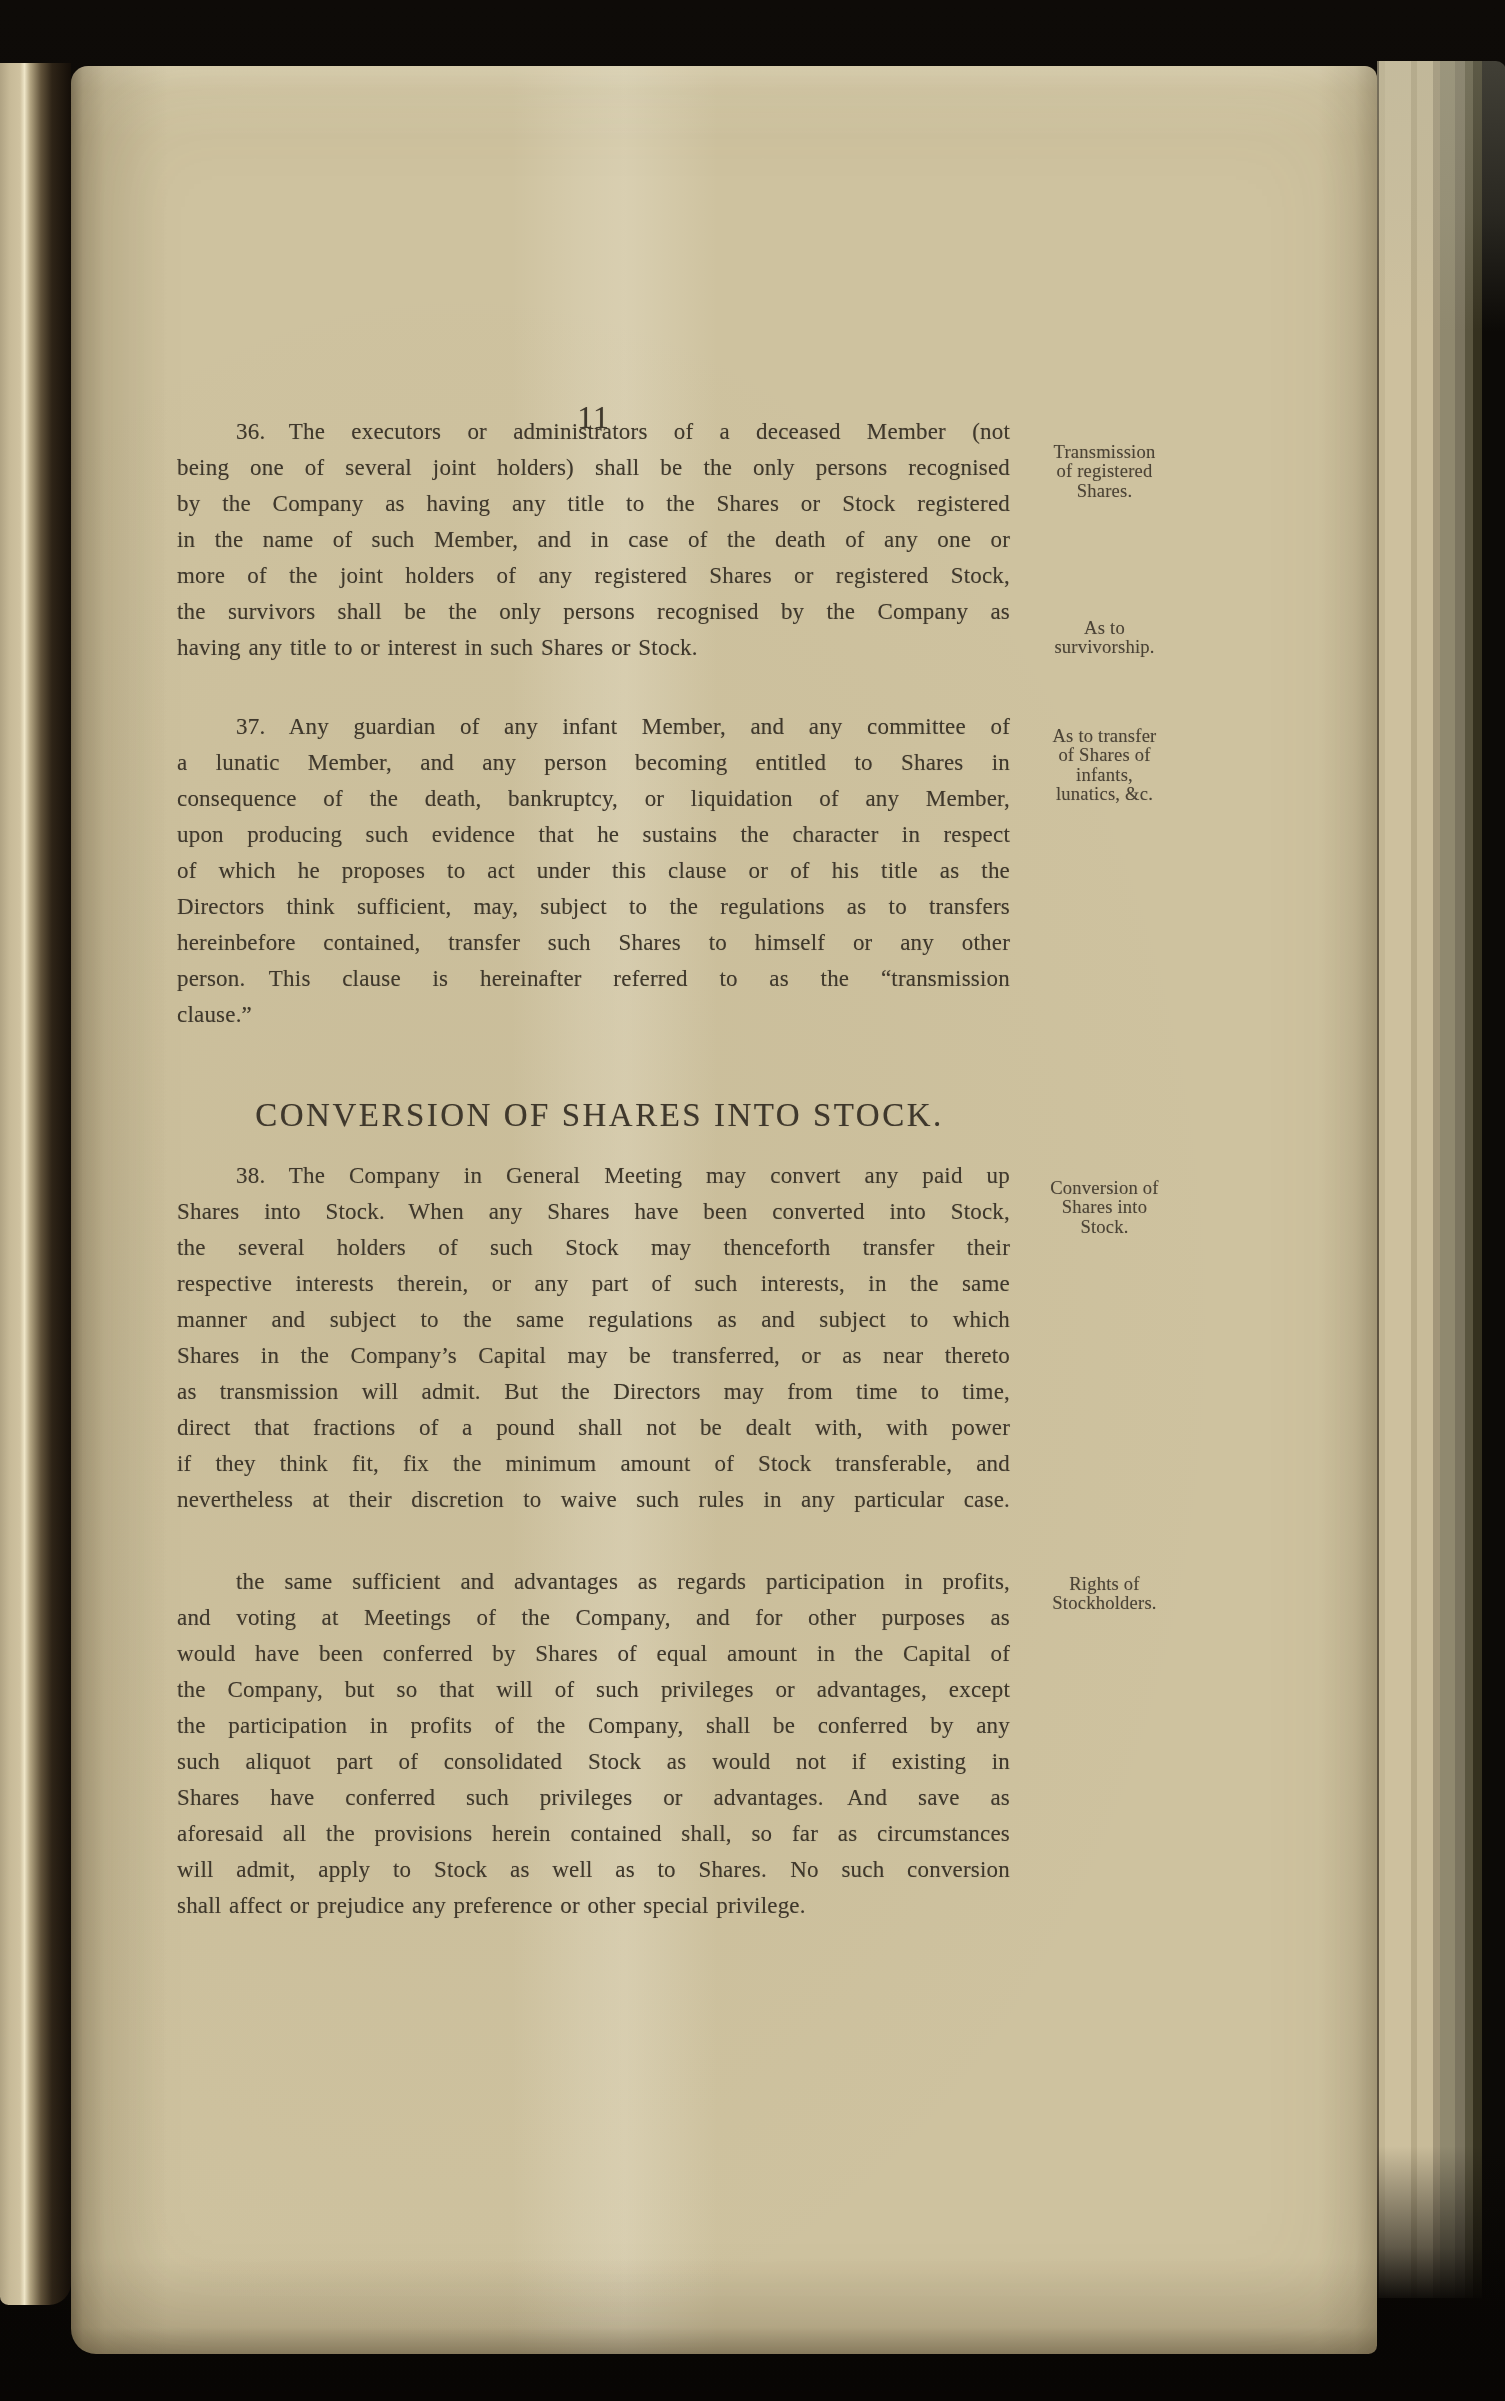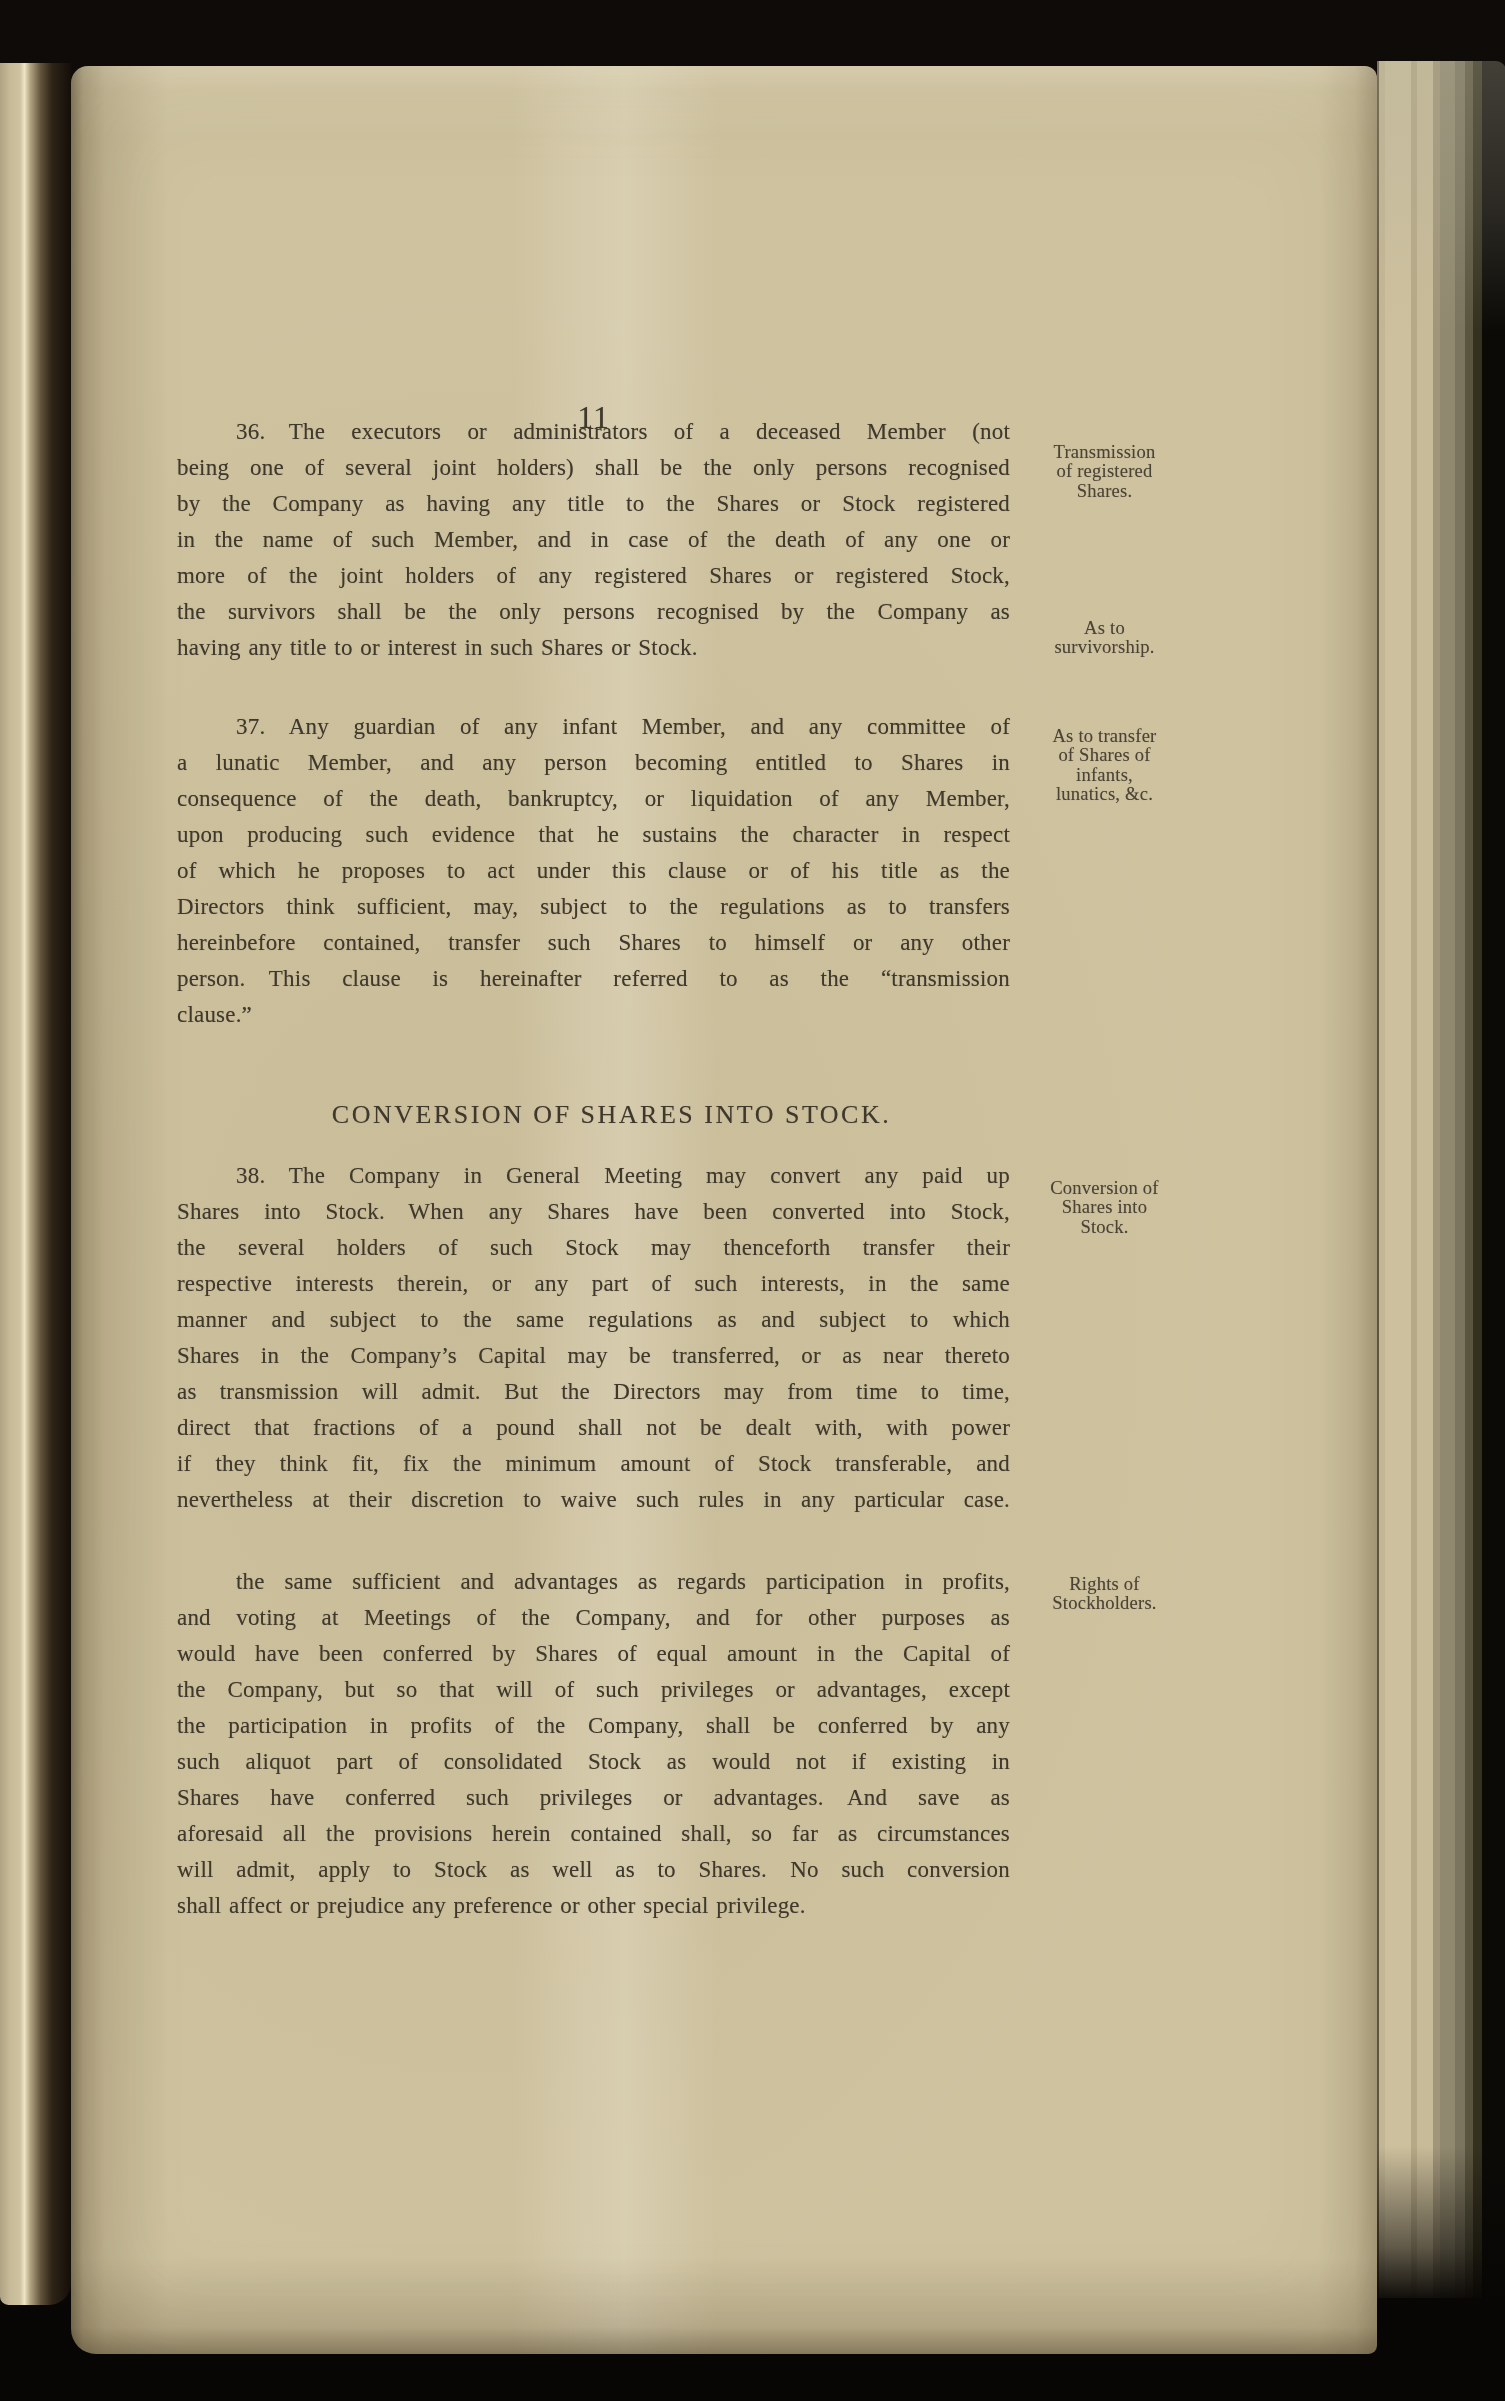--- a/index.html
+++ b/index.html
@@ -67,22 +67,22 @@
   }
   .para .line{text-align:justify;text-align-last:justify;height:36px;}
   .para .line.line-last{text-align-last:left;}
   .para[data-justify-last="true"] .line.line-last{text-align-last:justify;}
   .para .line:first-child{text-indent:59px;}
   .para-36{top:348px;}
   .para-37{top:643px;}
   .para-38{top:1092px;}
   .para-39{top:1498px;}
   .heading{
-    position:absolute;left:124px;top:1033px;width:833px;
-    text-align:center;font-size:26px;line-height:32px;
+    position:absolute;left:112px;top:1033px;width:833px;
+    text-align:center;font-size:33px;line-height:32px;
     letter-spacing:2.5px;color:var(--ink);
     text-shadow:0 0 0.8px rgba(60,52,40,0.35);
   }
   .margin-note{
     position:absolute;left:954px;width:159px;
     font-size:18.6px;line-height:19.4px;color:var(--margin_ink);
     letter-spacing:0.2px;
     text-shadow:0 0 0.8px rgba(70,60,48,0.3);
   }
   .margin-note .line{text-align:center;height:19.4px;}

